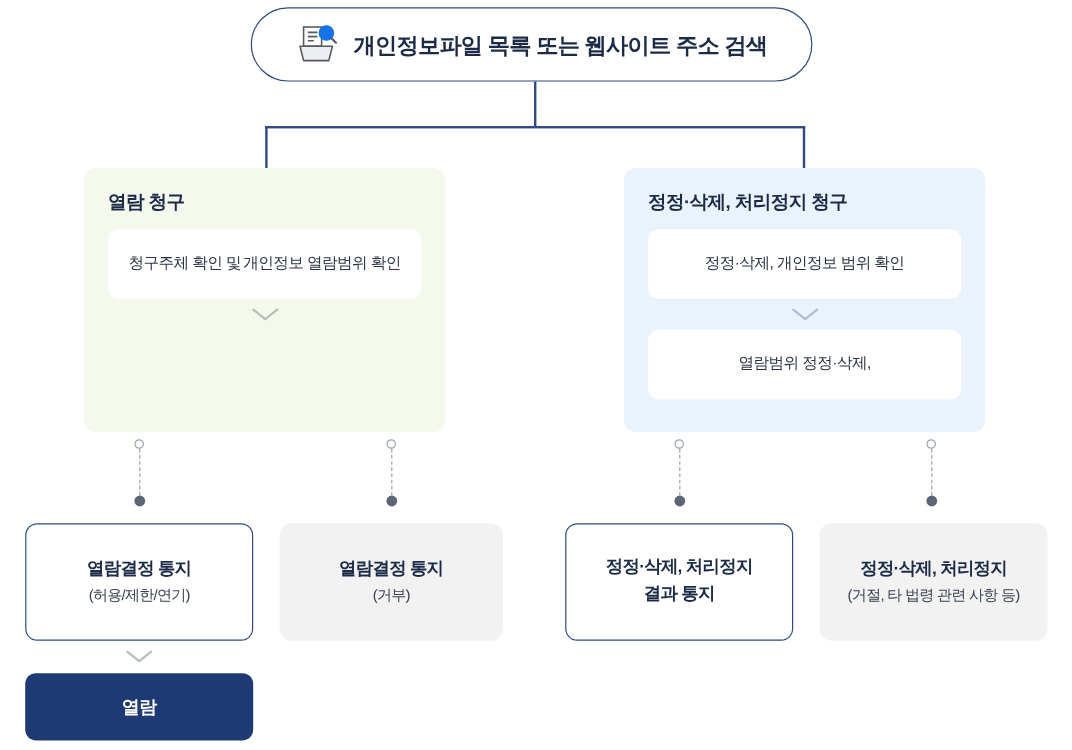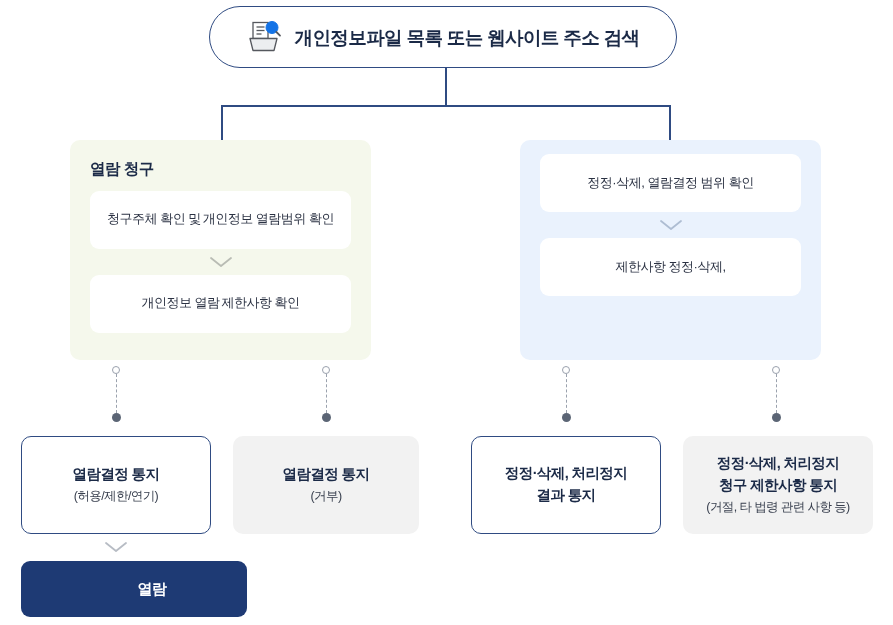--- a/index.html
+++ b/index.html
@@ -78,21 +78,21 @@
   .b2{left:233px;top:436px;width:186px;height:98px;}
   .b3{left:471px;top:436px;width:190px;height:98px;}
   .b4{left:683px;top:436px;width:190px;height:98px;}
 
   
   .chev-final{position:absolute;left:95px;top:536px;width:42px;height:22px;
     display:flex;align-items:center;justify-content:center;}
   .navy{
     position:absolute;left:21px;top:561px;width:190px;height:56px;
     background:#1e3a74;border-radius:9px;
-    display:flex;align-items:center;justify-content:center;padding-left:36px;
+    display:flex;align-items:center;justify-content:center;
   }
   .navy .l{color:#ffffff;font-size:15px;font-weight:700;letter-spacing:-0.5px;}
 </style>
 </head>
 <body>
 
 <div id="stage">
 
   <div class="top-pill">
     <svg class="doc-search-icon" viewBox="0 0 36 34" aria-hidden="true">
@@ -116,37 +116,34 @@
     <div class="panel-title">열람 청구</div>
     <div class="card">
       <span class="l">청구주체 확인 및</span>
       <span class="l">개인정보 열람범위 확인</span>
     </div>
     <div class="chev">
       <svg width="24" height="12" viewBox="0 0 24 12" aria-hidden="true">
         <path d="M2 2 L12 10 L22 2" fill="none" stroke="#b9bcb4" stroke-width="1.8" stroke-linecap="round" stroke-linejoin="round"></path>
       </svg>
     </div>
-    <div class="card">
-      <span class="l">개인정보 열람</span>
-      <span class="l">제한사항 확인</span>
-    </div>
   </div>
 
   <div class="panel panel-right">
+    <div class="panel-title">정정·삭제, 처리정지 청구</div>
     <div class="card">
-      <span class="l">정정·삭제, 열람결정 범위 확인</span>
+      <span class="l">정정·삭제, 개인정보 범위 확인</span>
     </div>
     <div class="chev">
       <svg width="24" height="12" viewBox="0 0 24 12" aria-hidden="true">
         <path d="M2 2 L12 10 L22 2" fill="none" stroke="#aebdd2" stroke-width="1.8" stroke-linecap="round" stroke-linejoin="round"></path>
       </svg>
     </div>
     <div class="card">
-      <span class="l">제한사항 정정·삭제,</span>
+      <span class="l">열람범위 정정·삭제,</span>
     </div>
   </div>
 
   <div class="dotcon" style="left:110px;top:366px;height:56px;">
     <div class="ring"></div>
     <div class="dash"></div>
     <div class="dot"></div>
   </div>
   <div class="dotcon" style="left:320px;top:366px;height:56px;">
     <div class="ring"></div>
@@ -174,21 +171,20 @@
     <span class="t2">(거부)</span>
   </div>
 
   <div class="rbox outline b3">
     <span class="t1">정정·삭제, 처리정지</span>
     <span class="t1">결과 통지</span>
   </div>
 
   <div class="rbox filled b4">
     <span class="t1">정정·삭제, 처리정지</span>
-    <span class="t1">청구 제한사항 통지</span>
     <span class="t2">(거절, 타 법령 관련 사항 등)</span>
   </div>
 
   <div class="chev-final">
     <svg width="24" height="12" viewBox="0 0 24 12" aria-hidden="true">
       <path d="M2 2 L12 10 L22 2" fill="none" stroke="#b7bcc4" stroke-width="1.8" stroke-linecap="round" stroke-linejoin="round"></path>
     </svg>
   </div>
   <div class="navy">
     <span class="l">열람</span>

